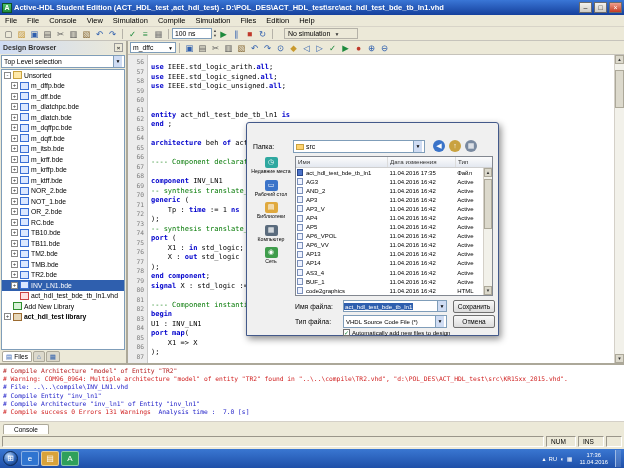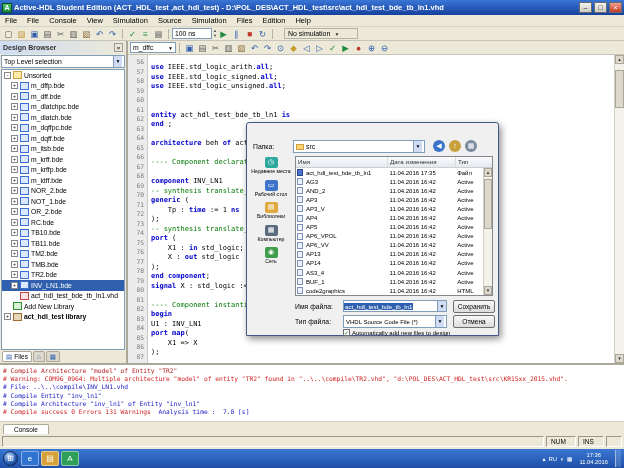--- a/index.html
+++ b/index.html
@@ -162,21 +162,21 @@
     <div class="winbtn">□</div>
     <div class="winbtn close">×</div>
   </div>
 
   <div class="menubar" id="menubar">
       <span class="menu-item">File</span>
       <span class="menu-item">File</span>
       <span class="menu-item">Console</span>
       <span class="menu-item">View</span>
       <span class="menu-item">Simulation</span>
-      <span class="menu-item">Source</span>
+      <span class="menu-item">Compile</span>
       <span class="menu-item">Simulation</span>
       <span class="menu-item">Files</span>
       <span class="menu-item">Edition</span>
       <span class="menu-item">Help</span>
     </div>
 
   <div class="toolbar">
     <div class="tb-group" id="tbg1">
         <div class="tb-icon" style="color: rgb(85, 85, 85);">▢</div>
         <div class="tb-icon" style="color: rgb(200, 154, 60);">▨</div>

